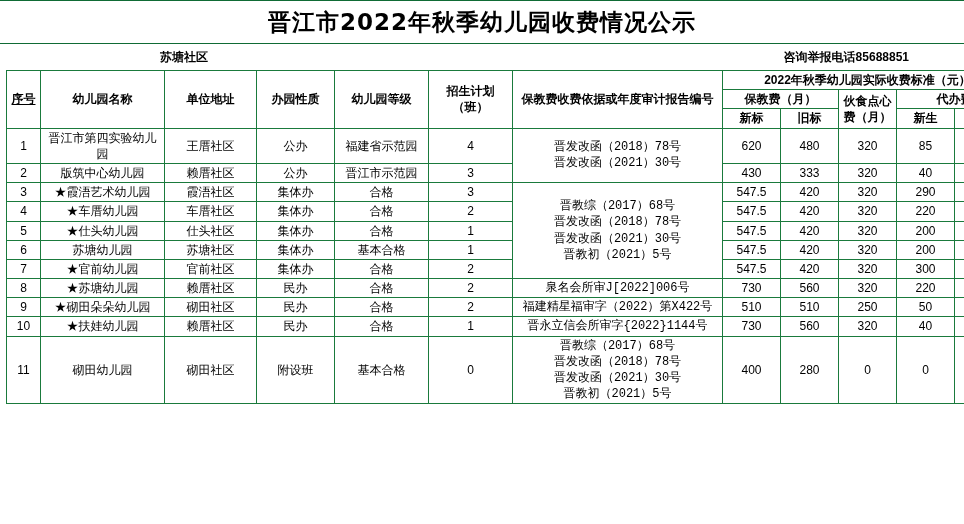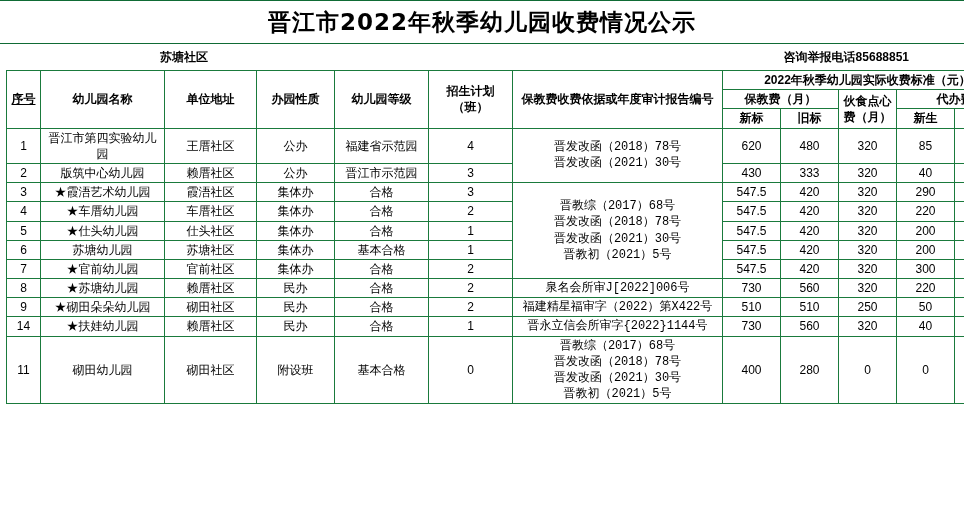--- a/index.html
+++ b/index.html
@@ -275,21 +275,21 @@
           <td>合格</td>
           <td>2</td>
           <td class="docnum">福建精星福审字（2022）第X422号</td>
           <td>510</td>
           <td>510</td>
           <td>250</td>
           <td>50</td>
           <td>0</td>
         </tr>
         <tr>
-          <td>14</td>
+          <td>10</td>
           <td class="name-cell">★扶娃幼儿园</td>
           <td>赖厝社区</td>
           <td>民办</td>
           <td>合格</td>
           <td>1</td>
           <td class="docnum">晋永立信会所审字{2022}1144号</td>
           <td>730</td>
           <td>560</td>
           <td>320</td>
           <td>40</td>

